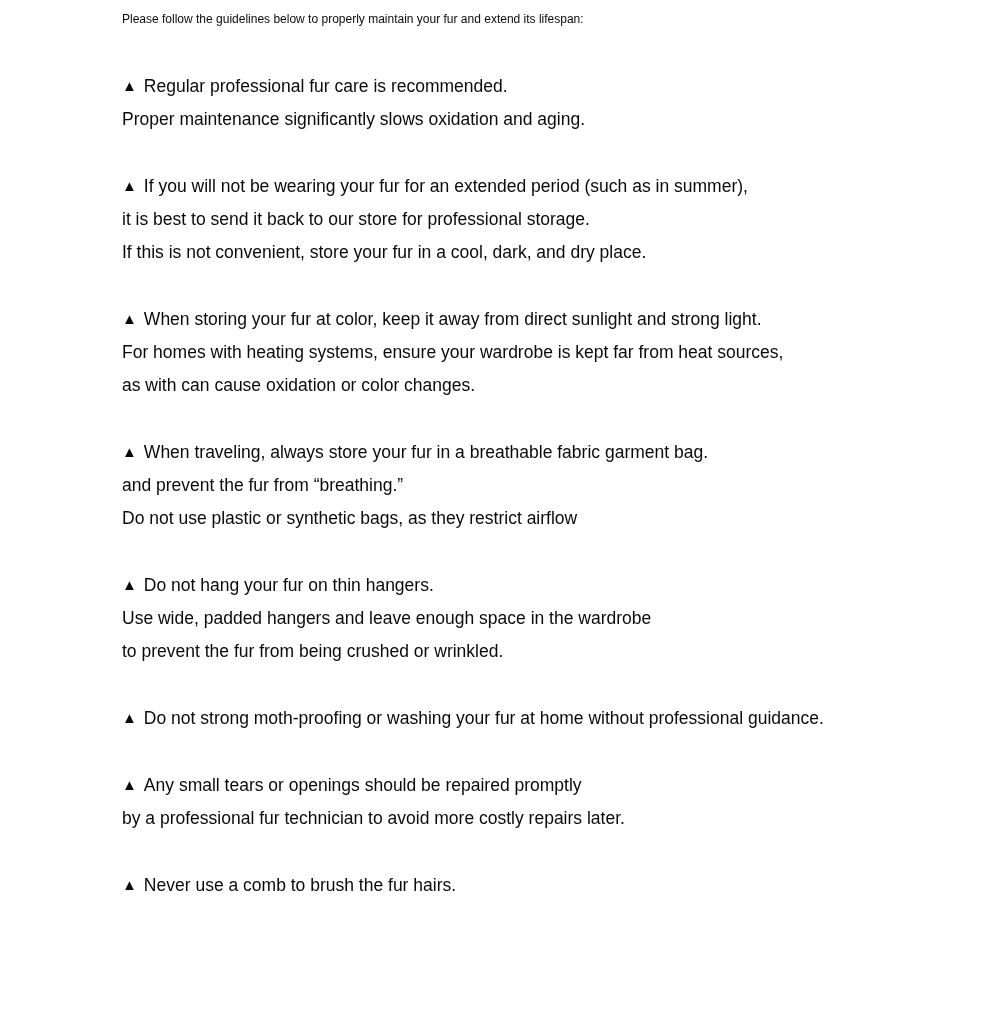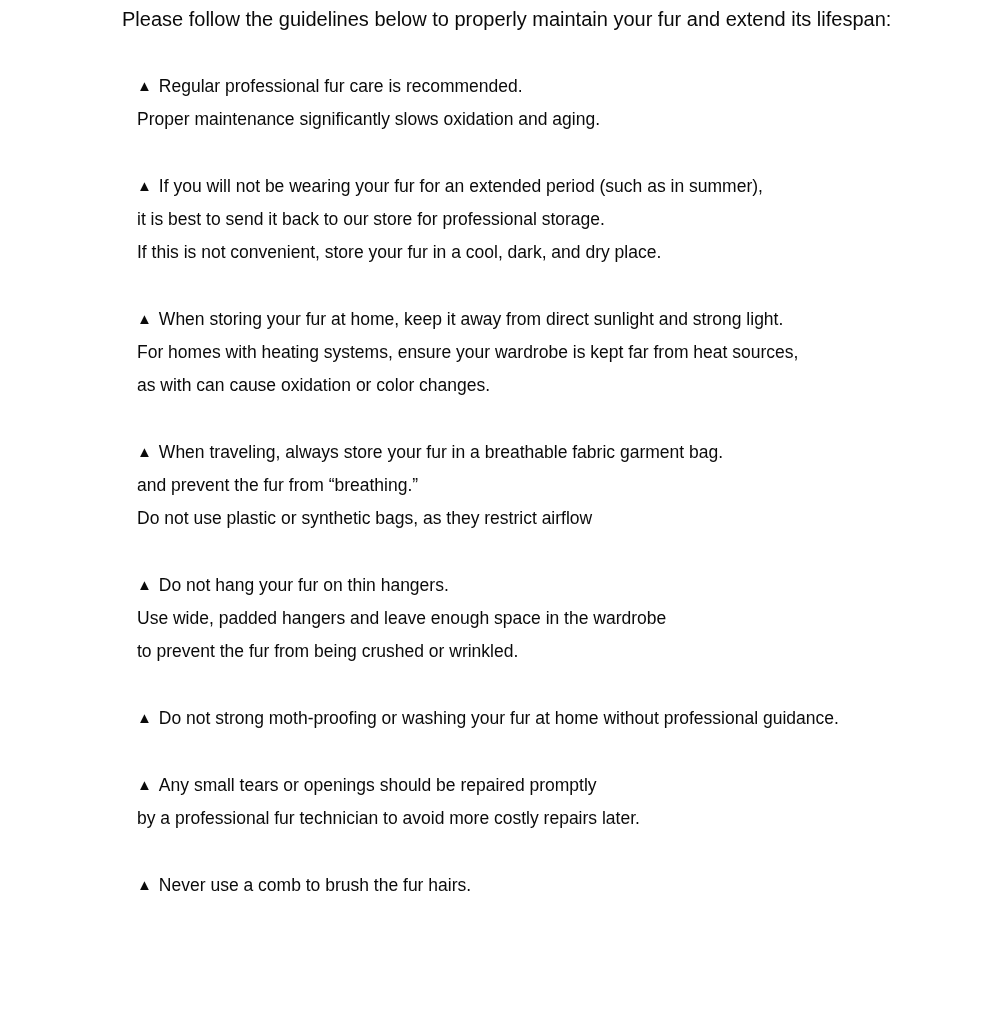--- a/index.html
+++ b/index.html
@@ -15,27 +15,27 @@
     overflow: hidden;
   }
   .page {
     box-sizing: border-box;
     width: 1000px;
     height: 1031px;
     padding: 3px 60px 0 122px;
     background: #ffffff;
   }
   .intro {
-    font-size: 20px;
+    font-size: 12px;
     line-height: 33px;
     margin: 0 0 34px 0;
     white-space: nowrap;
   }
   .guideline {
-    margin: 0 0 34px 15px;
+    margin: 0 0 34px 0;
   }
   .line {
     font-size: 17.5px;
     line-height: 33px;
     white-space: nowrap;
   }
   .bullet {
     font-size: 15px;
     margin-right: 7px;
     display: inline-block;
@@ -51,21 +51,21 @@
       <div class="guideline">
         <div class="line"><span class="bullet">▲</span><span>Regular professional fur care is recommended.</span></div>
         <div class="line"><span>Proper maintenance significantly slows oxidation and aging.</span></div>
       </div>
       <div class="guideline">
         <div class="line"><span class="bullet">▲</span><span>If you will not be wearing your fur for an extended period (such as in summer),</span></div>
         <div class="line"><span>it is best to send it back to our store for professional storage.</span></div>
         <div class="line"><span>If this is not convenient, store your fur in a cool, dark, and dry place.</span></div>
       </div>
       <div class="guideline">
-        <div class="line"><span class="bullet">▲</span><span>When storing your fur at home, keep it away from direct sunlight and strong light.</span></div>
+        <div class="line"><span class="bullet">▲</span><span>When storing your fur at color, keep it away from direct sunlight and strong light.</span></div>
         <div class="line"><span>For homes with heating systems, ensure your wardrobe is kept far from heat sources,</span></div>
         <div class="line"><span>as with can cause oxidation or color changes.</span></div>
       </div>
       <div class="guideline">
         <div class="line"><span class="bullet">▲</span><span>When traveling, always store your fur in a breathable fabric garment bag.</span></div>
         <div class="line"><span>and prevent the fur from “breathing.”</span></div>
         <div class="line"><span>Do not use plastic or synthetic bags, as they restrict airflow</span></div>
       </div>
       <div class="guideline">
         <div class="line"><span class="bullet">▲</span><span>Do not hang your fur on thin hangers.</span></div>

